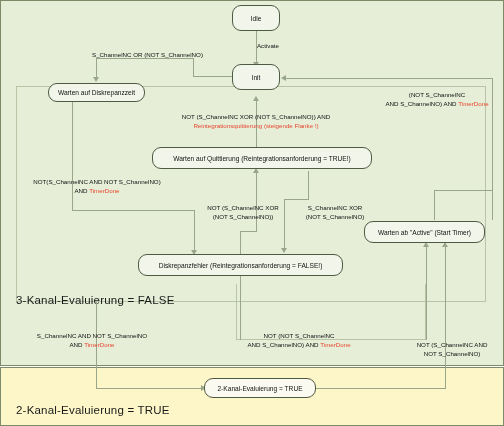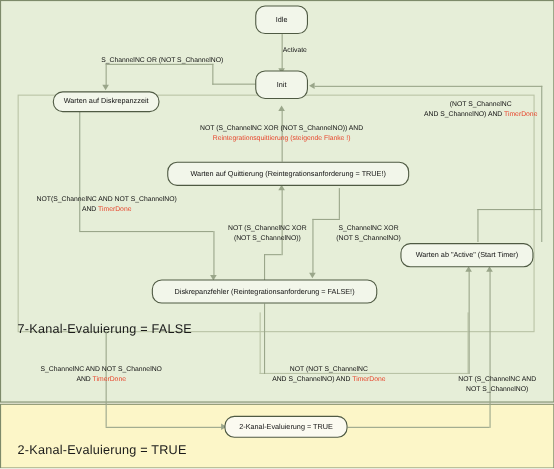--- a/index.html
+++ b/index.html
@@ -114,21 +114,21 @@
 </head>
 <body>
 
 <div id="canvas">
 
   <div class="panel" id="panel-false"></div>
 
   <div class="inner-frame" style="left:16px; top:86px; width:470px; height:216px;"></div>
   <div class="inner-frame" style="left:236px; top:284px; width:190px; height:56px; border-top:none;"></div>
 
-  <div class="panel-label" id="panel-false-label">7-Kanal-Evaluierung = FALSE</div>
+  <div class="panel-label" id="panel-false-label">3-Kanal-Evaluierung = FALSE</div>
 
   <div class="panel" id="panel-true"></div>
   <div class="panel-label" id="panel-true-label">2-Kanal-Evaluierung = TRUE</div>
 
   <div class="edge v" style="left:256px; top:31px; height:33px;"></div>
   <div class="arrow down" style="left:253px; top:62px;"></div>
 
   <div class="edge h" style="left:193px; top:76px; width:40px;"></div>
   <div class="edge v" style="left:193px; top:58px; height:19px;"></div>
   <div class="edge h" style="left:96px; top:58px; width:98px;"></div>

